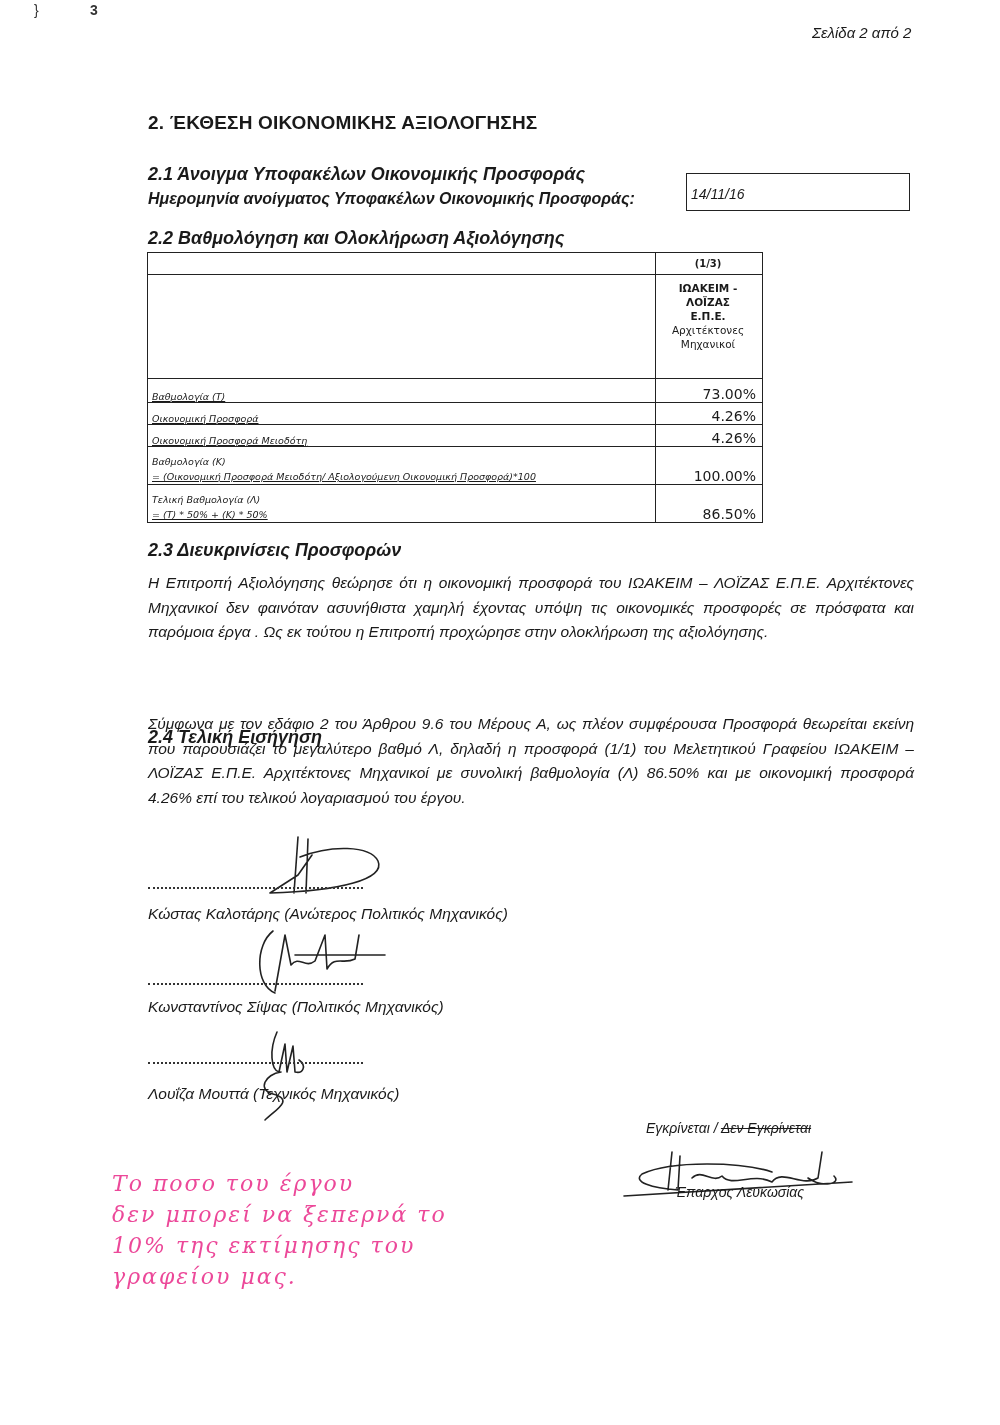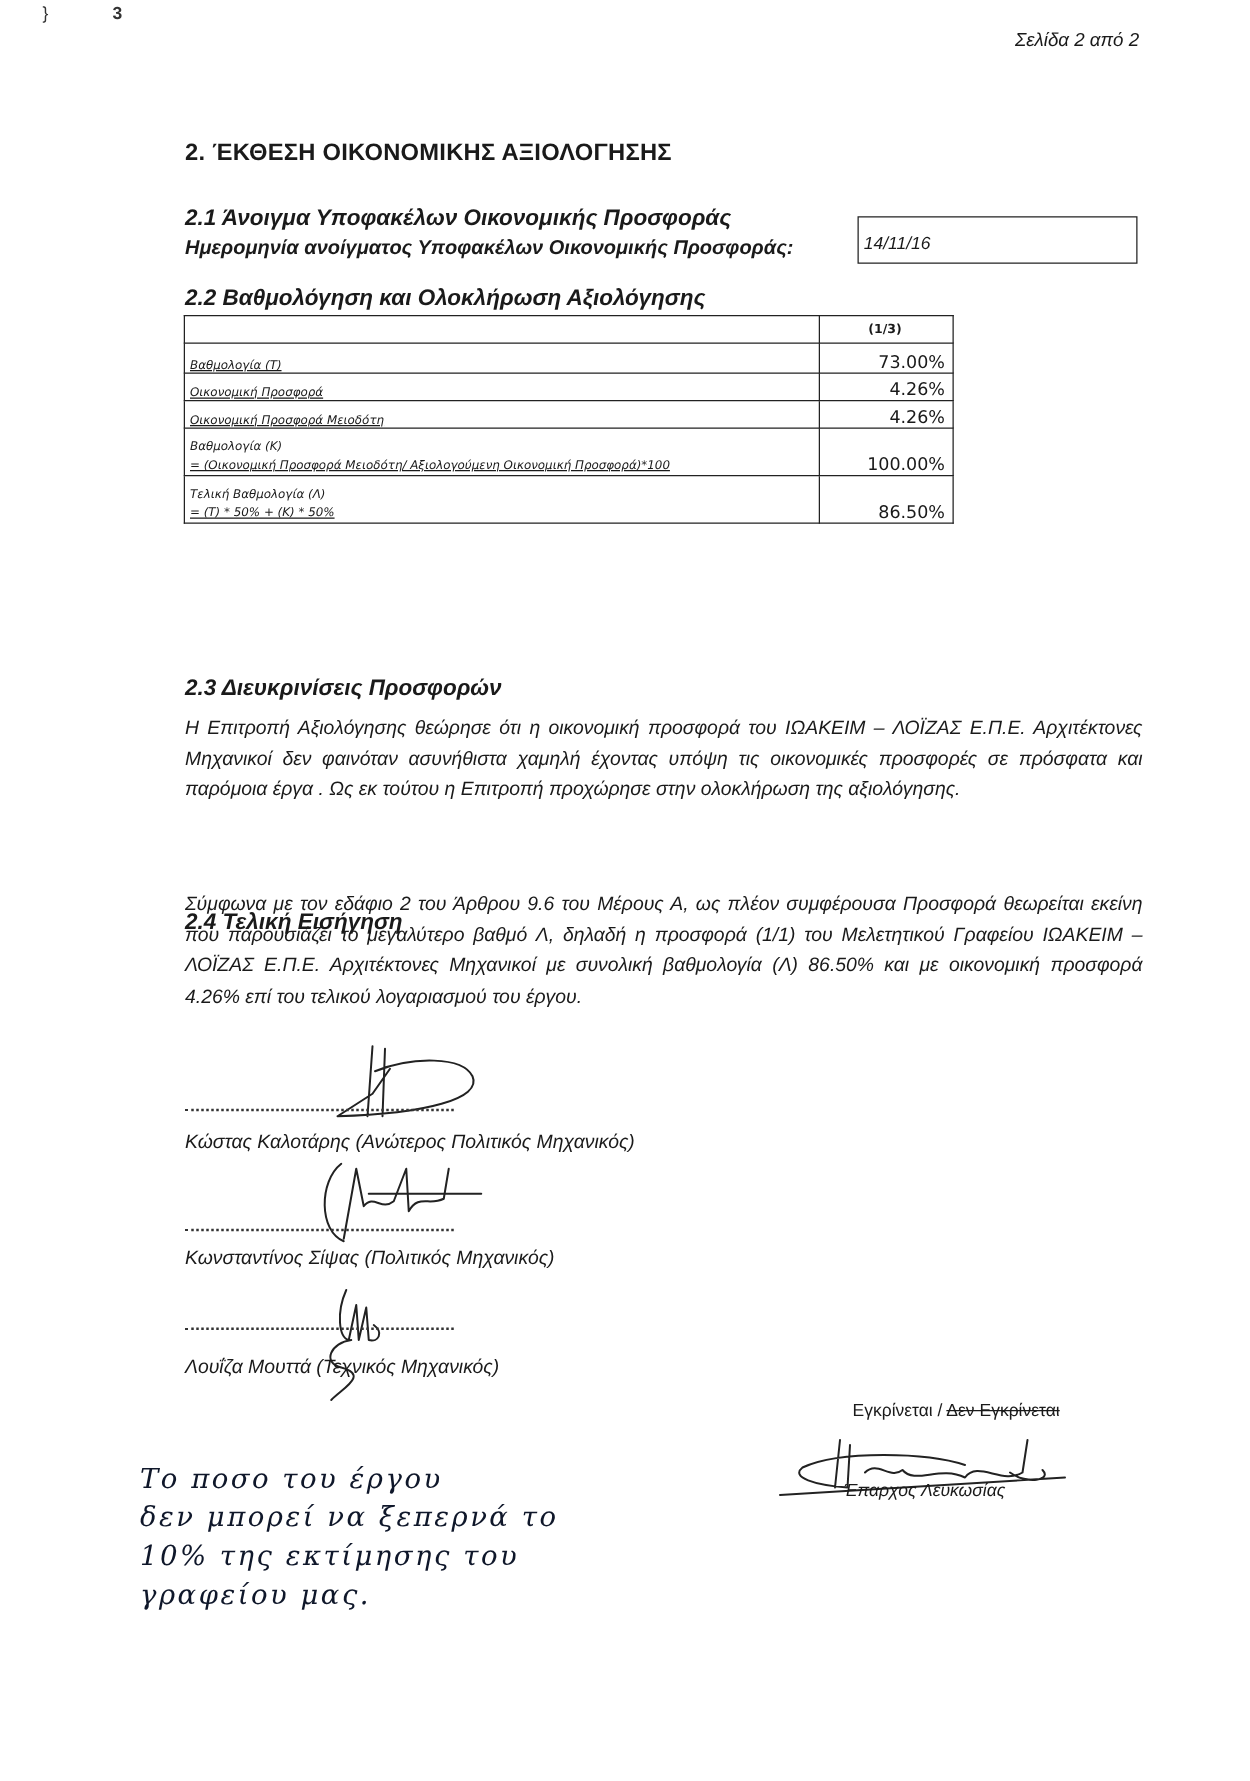--- a/index.html
+++ b/index.html
@@ -21,24 +21,24 @@
   }
   table.eval td { border: 1.3px solid #222; padding: 0 4px; vertical-align: bottom; }
   table.eval td.val { width: 96px; text-align: right; font-size: 14px; padding-right: 6px; }
   table.eval td.lbl { font-size: 9.5px; font-style: italic; }
   .hdr-num { text-align: center !important; font-size: 10px !important; font-weight: bold; vertical-align: middle !important; }
   .hdr-name { text-align: center !important; font-size: 10.5px !important; font-weight: bold; vertical-align: top !important; padding-top: 6px !important; line-height: 14px; }
   .lbl u { text-decoration: underline; }
   .para { position: absolute; left: 148px; width: 766px; font-size: 15.5px; font-style: italic; line-height: 24.5px; text-align: justify; }
   .dots { position: absolute; left: 148px; width: 215px; height: 0; border-bottom: 2px dotted #333; }
   .signame { position: absolute; left: 148px; font-size: 15.5px; font-style: italic; }
-  .approve { left: 682px; top: 1120px; font-size: 14px; }
+  .approve { left: 646px; top: 1120px; font-size: 14px; font-style: italic; }
   .approve s { text-decoration: line-through; }
   .eparxos { left: 675px; top: 1184px; font-size: 14px; font-style: italic; }
-  .handnote { position: absolute; left: 112px; top: 1168px; font-family: "DejaVu Serif", serif; font-style: italic; font-size: 22px; line-height: 31px; color: #0f172a; letter-spacing: 2px; }
+  .handnote { position: absolute; left: 112px; top: 1168px; font-family: "DejaVu Serif", serif; font-style: italic; font-size: 22px; line-height: 31px; color: #ec4899; letter-spacing: 2px; }
   svg.sig { position: absolute; overflow: visible; }
   svg.sig path { fill: none; stroke: #222; stroke-width: 1.6; stroke-linecap: round; stroke-linejoin: round; }
 </style>
 </head>
 <body>
 
 <span class="speck" style="left:34px;top:2px;">}</span>
 <span class="speck" style="left:90px;top:2px;font-weight:bold;">3</span>
 
 <div class="abs page-number">Σελίδα 2 από 2</div>
@@ -49,20 +49,30 @@
 <div class="abs date-label">Ημερομηνία ανοίγματος Υποφακέλων Οικονομικής Προσφοράς:</div>
 <div class="abs date-box">14/11/16</div>
 
 <h2 class="sub" style="left:148px;top:228px;">2.2  Βαθμολόγηση και Ολοκλήρωση Αξιολόγησης</h2>
 
 <table class="eval">
   <tbody>
       <tr style="height:22px;">
     <td></td>
     <td class="val hdr-num">(1/3)</td>
+  </tr>
+  <tr style="height:104px;">
+    <td></td>
+    <td class="val hdr-name">
+      <div>ΙΩΑΚΕΙΜ -</div>
+      <div>ΛΟΪΖΑΣ</div>
+      <div>Ε.Π.Ε.</div>
+      <div style="font-weight:normal;">Αρχιτέκτονες</div>
+      <div style="font-weight:normal;">Μηχανικοί</div>
+    </td>
   </tr>
   <tr style="height:24px;">
     <td class="lbl"><u>Βαθμολογία (Τ)</u></td>
     <td class="val">73.00%</td>
   </tr>
   <tr style="height:22px;">
     <td class="lbl"><u>Οικονομική Προσφορά</u></td>
     <td class="val">4.26%</td>
   </tr>
   <tr style="height:22px;">

